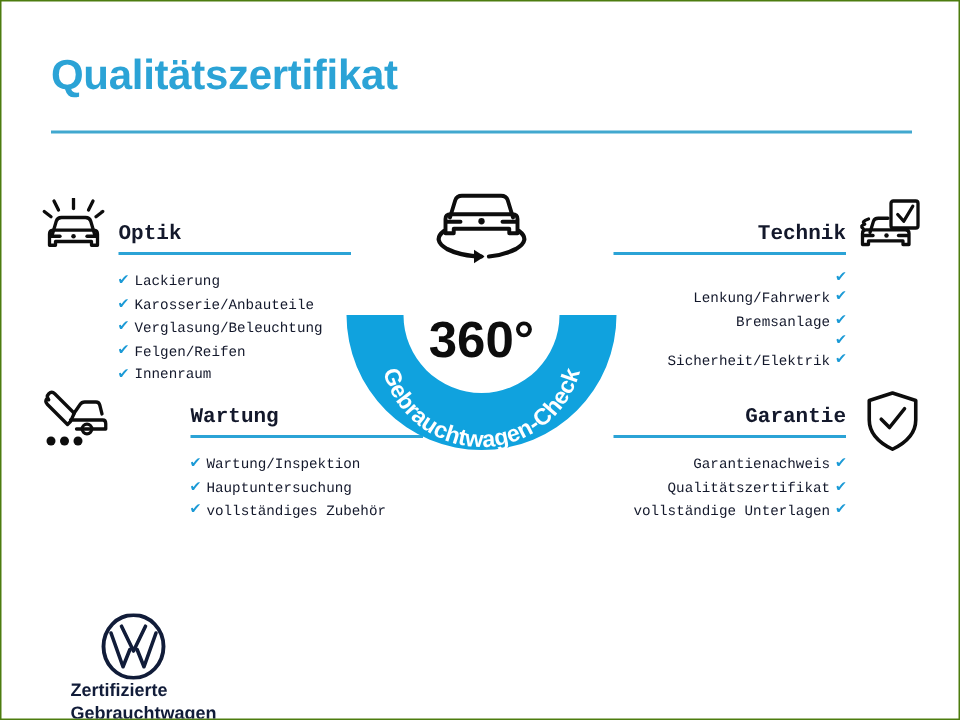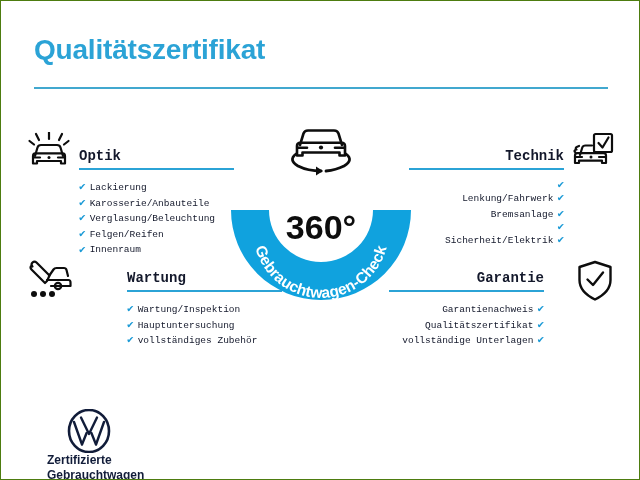--- a/index.html
+++ b/index.html
@@ -87,21 +87,21 @@
 
   
   .block-right .block-title { text-align: right; }
   .block-right .item { justify-content: flex-end; }
   .block-right .check { margin-left: 4px; }
 
   
   #block-optik   { left: 78px;  top: 146px; width: 155px; }
   #block-wartung { left: 78px;  top: 268px; width: 155px; margin-left: 48px; }
   #block-technik { left: 408px; top: 146px; width: 155px; }
-  #block-garantie{ left: 388px; top: 268px; width: 155px; }
+  #block-garantie{ left: 408px; top: 268px; width: 155px; }
 
   
   .sec-icon {
     position: absolute;
     color: #0d0d0d;
   }
   #icon-optik    { left: 26px;  top: 131px; }
   #icon-wartung  { left: 26px;  top: 258px; }
   #icon-technik  { left: 569px; top: 131px; }
   #icon-garantie { left: 575px; top: 259px; }

